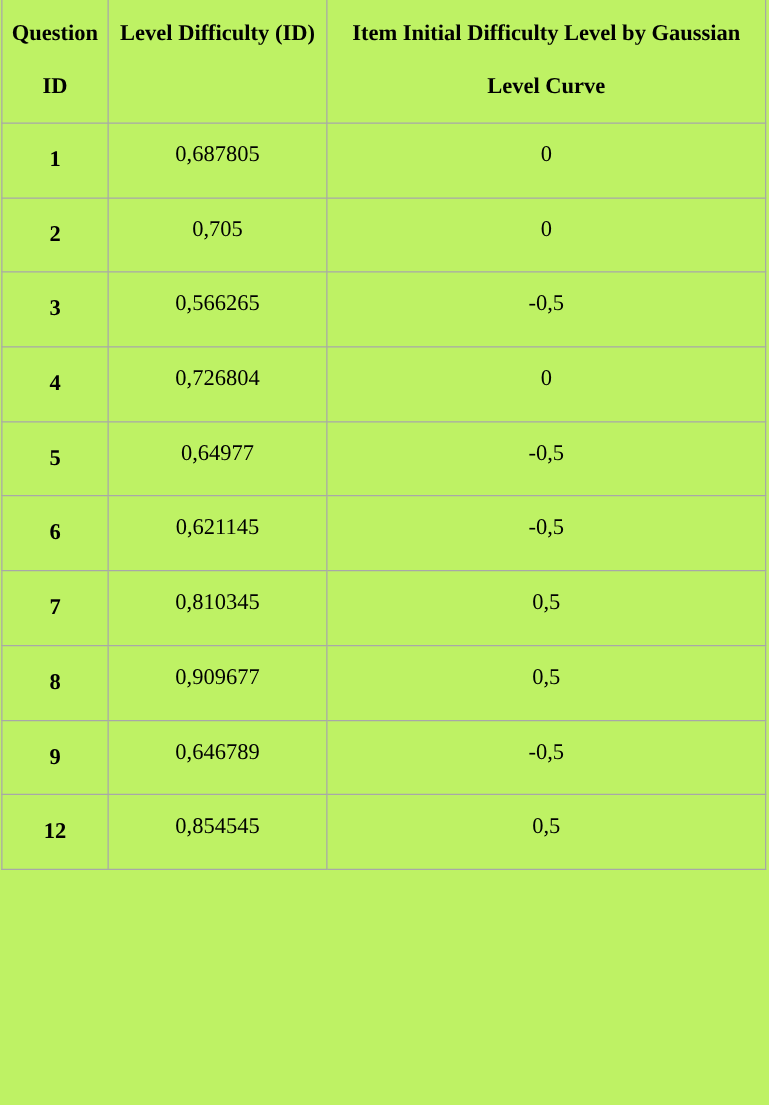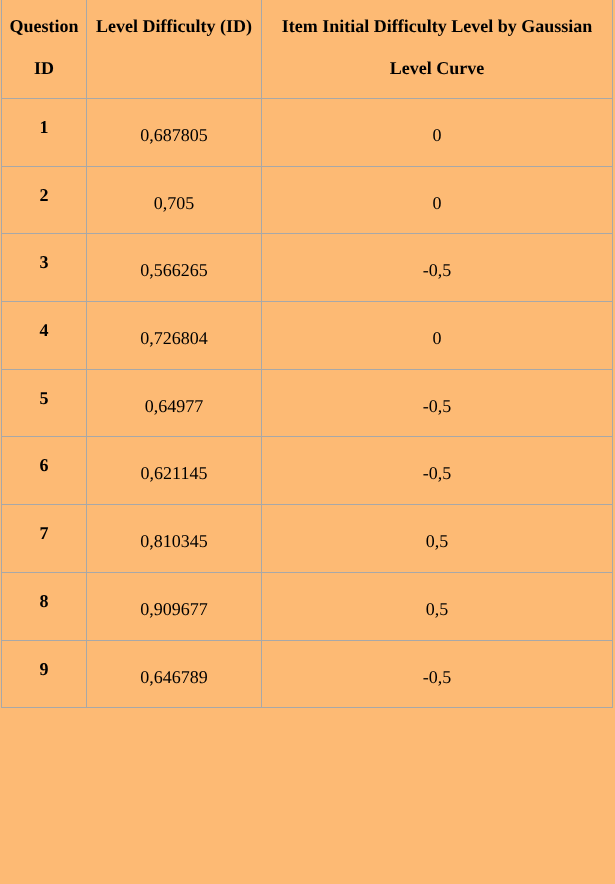--- a/index.html
+++ b/index.html
@@ -11,21 +11,21 @@
     color: #000000;
     font-family: "Liberation Serif", serif;
     -webkit-font-smoothing: antialiased;
     text-rendering: geometricPrecision;
     overflow: hidden;
   }
   .page {
     position: relative;
     width: 615px;
     height: 884px;
-    background: #fdba74;
+    background: #bef264;
     overflow: hidden;
     
     transform: translateZ(0);
     will-change: transform;
   }
   table.difficulty {
     position: absolute;
     left: 1px;
     top: -7px;
     width: 611px;
@@ -56,21 +56,21 @@
   table.difficulty td.qid {
     font-weight: bold;
     height: 50.69px;
     vertical-align: top;
     padding-top: 8px;
   }
   table.difficulty td.val {
     font-weight: normal;
     height: 50.69px;
     vertical-align: top;
-    padding-top: 16px;
+    padding-top: 4px;
   }
 </style>
 </head>
 <body>
 
 <div class="page">
   <table class="difficulty">
     <colgroup>
       <col class="c1">
         <col class="c2">
@@ -130,15 +130,20 @@
         <tr>
           <td class="qid">8</td>
           <td class="val">0,909677</td>
           <td class="val">0,5</td>
         </tr>
         <tr>
           <td class="qid">9</td>
           <td class="val">0,646789</td>
           <td class="val">-0,5</td>
         </tr>
+        <tr>
+          <td class="qid">12</td>
+          <td class="val">0,854545</td>
+          <td class="val">0,5</td>
+        </tr>
       </tbody>
   </table>
 </div>
 
 </body></html>

